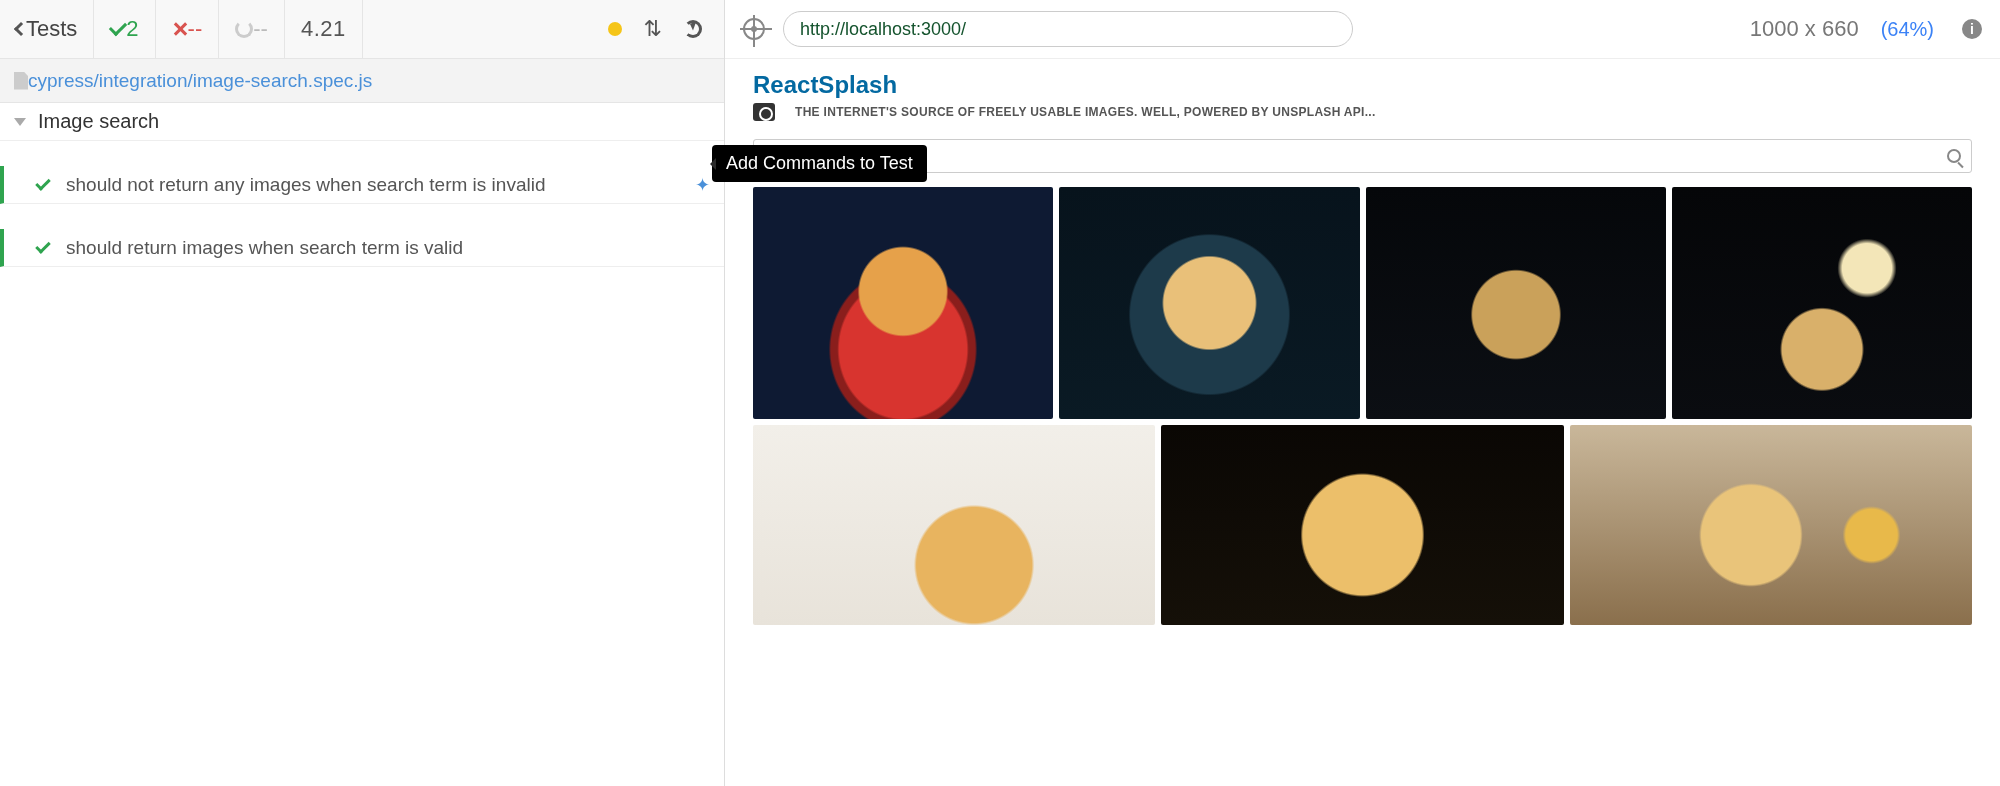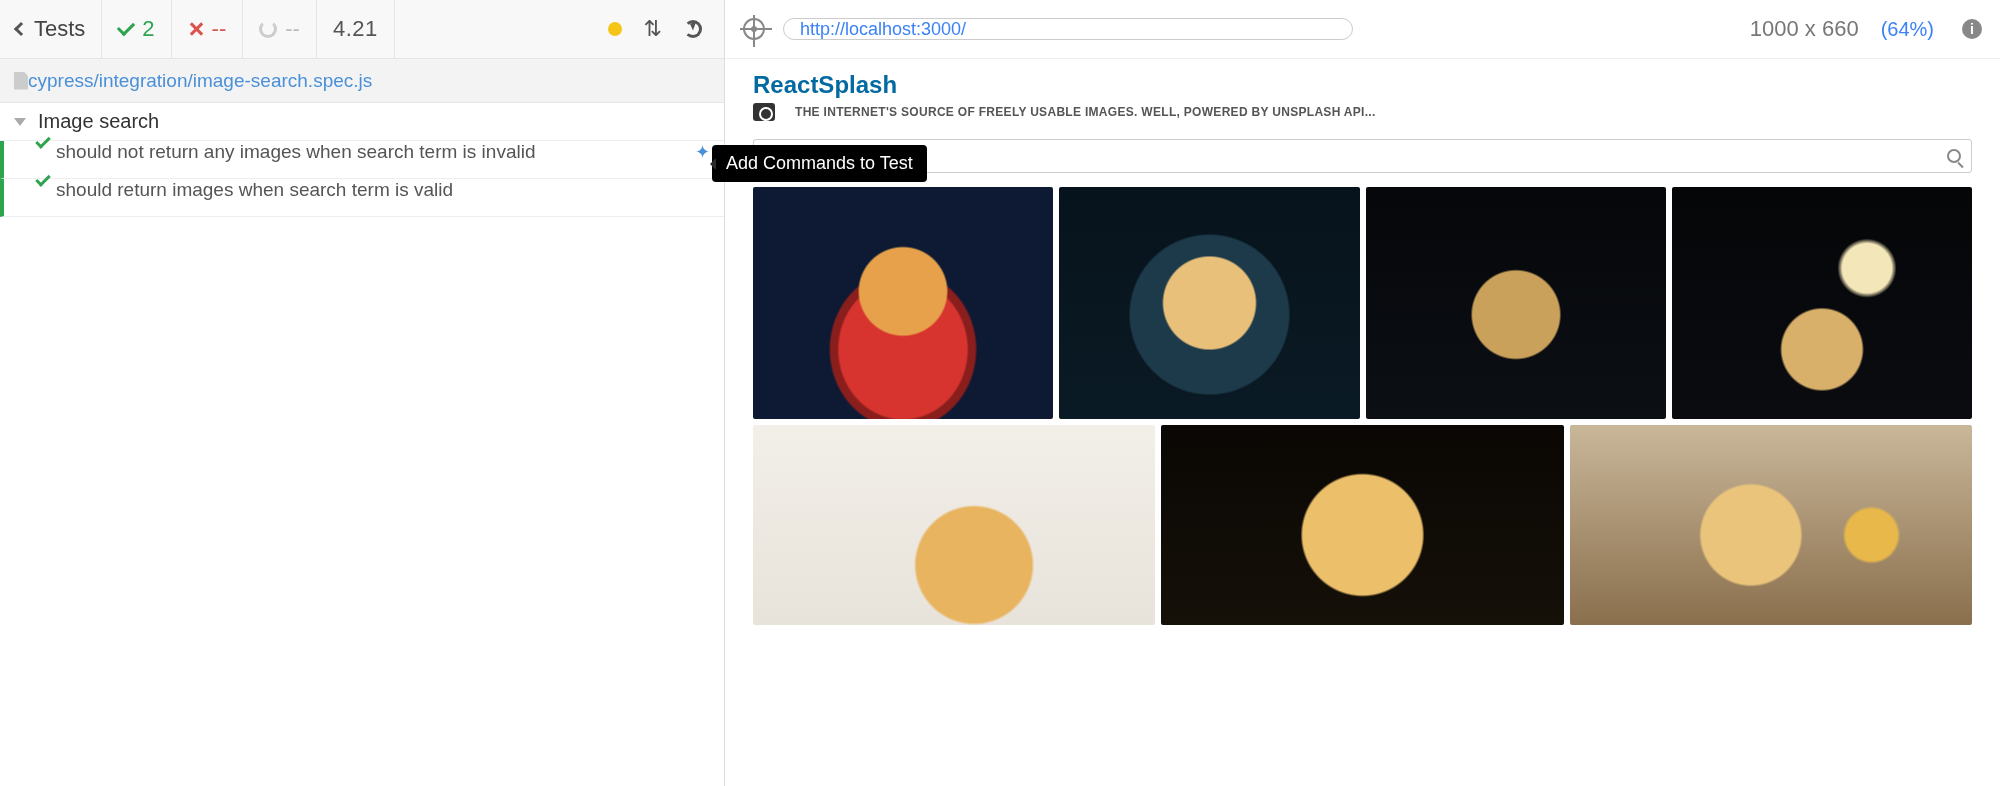--- a/index.html
+++ b/index.html
@@ -30,21 +30,21 @@
     border-bottom: 1px solid #e5e5e5;
     display: flex;
     align-items: stretch;
   }
   .rh-cell {
     display: flex;
     align-items: center;
     padding: 0 16px;
     border-right: 1px solid #e5e5e5;
     font-size: 22px;
-    gap: 8px;
+    gap: 0;
   }
   .rh-cell:last-child { border-right: none; }
   .rh-back { color: #444; cursor: pointer; }
   .rh-pass { color: #2fa44f; font-weight: 500; }
   .rh-fail { color: #d9534f; font-weight: 500; }
   .rh-pending { color: #bbb; }
   .rh-time { color: #555; font-weight: 500; letter-spacing: .5px; }
   .rh-spacer { flex: 1; border-right: none; }
   .rh-actions { display:flex; align-items:center; gap:22px; padding: 0 22px; }
   .dot-yellow { width:14px;height:14px;border-radius:50%;background:#f5c518;display:inline-block; }
@@ -76,28 +76,29 @@
     padding: 0 14px;
     gap: 12px;
     font-size: 20px;
     color:#333;
     border-bottom:1px solid #eee;
   }
   .caret-down { width:0;height:0;border-left:6px solid transparent;border-right:6px solid transparent;border-top:8px solid #aaa; }
 
   .test-row {
     height: 38px;
-    display:flex;
+    display:flex;align-items:center;
     padding: 0 14px 0 32px;
-    gap: 6px;
+    gap: 16px;
     font-size: 19px;
     color:#555;
     border-bottom:1px solid #eee;
     border-left: 4px solid #2fa44f;
     position: relative;
+    margin-top: 25px;
   }
   .test-row .check { color:#2fa44f; width:14px;height:8px;border-width:3px; }
   .test-row .spacer { flex:1; }
   .wand { color:#4a90d9; font-size:18px; cursor:pointer; }
 
   .tooltip {
     position:absolute;
     left: 712px;
     top: 145px;
     background:#000000;
@@ -127,26 +128,26 @@
     padding: 0 18px;
     gap:18px;
   }
   .target-icon{width:22px;height:22px;border:2px solid #888;border-radius:50%;position:relative;}
   .target-icon::before{content:"";position:absolute;left:50%;top:50%;width:6px;height:6px;background:#888;border-radius:50%;transform:translate(-50%,-50%);}
   .target-icon::after{content:"";position:absolute;left:50%;top:-5px;width:2px;height:32px;background:#888;transform:translateX(-50%);}
   .target-icon .hbar{position:absolute;top:50%;left:-5px;height:2px;width:32px;background:#888;transform:translateY(-50%);}
 
   .url-bar{
     flex:0 0 570px;
-    height:22px;
+    height:36px;
     border:1px solid #ccc;
     border-radius:18px;
     padding:0 16px;
     display:flex;align-items:center;
-    color:#3b82f6;font-size:18px;
+    color:#14532d;font-size:18px;
   }
   .viewport-size{ color:#777;font-size:22px;margin-left:auto; }
   .viewport-pct{ color:#3b82f6;font-size:20px;margin-left:4px; }
   .info-icon{width:20px;height:20px;border-radius:50%;background:#888;color:#fff;display:inline-flex;align-items:center;justify-content:center;font-weight:700;font-size:14px;margin-left:10px;}
 
   .app-frame{
     flex:1;
     padding: 12px 28px;
     overflow:hidden;
   }

